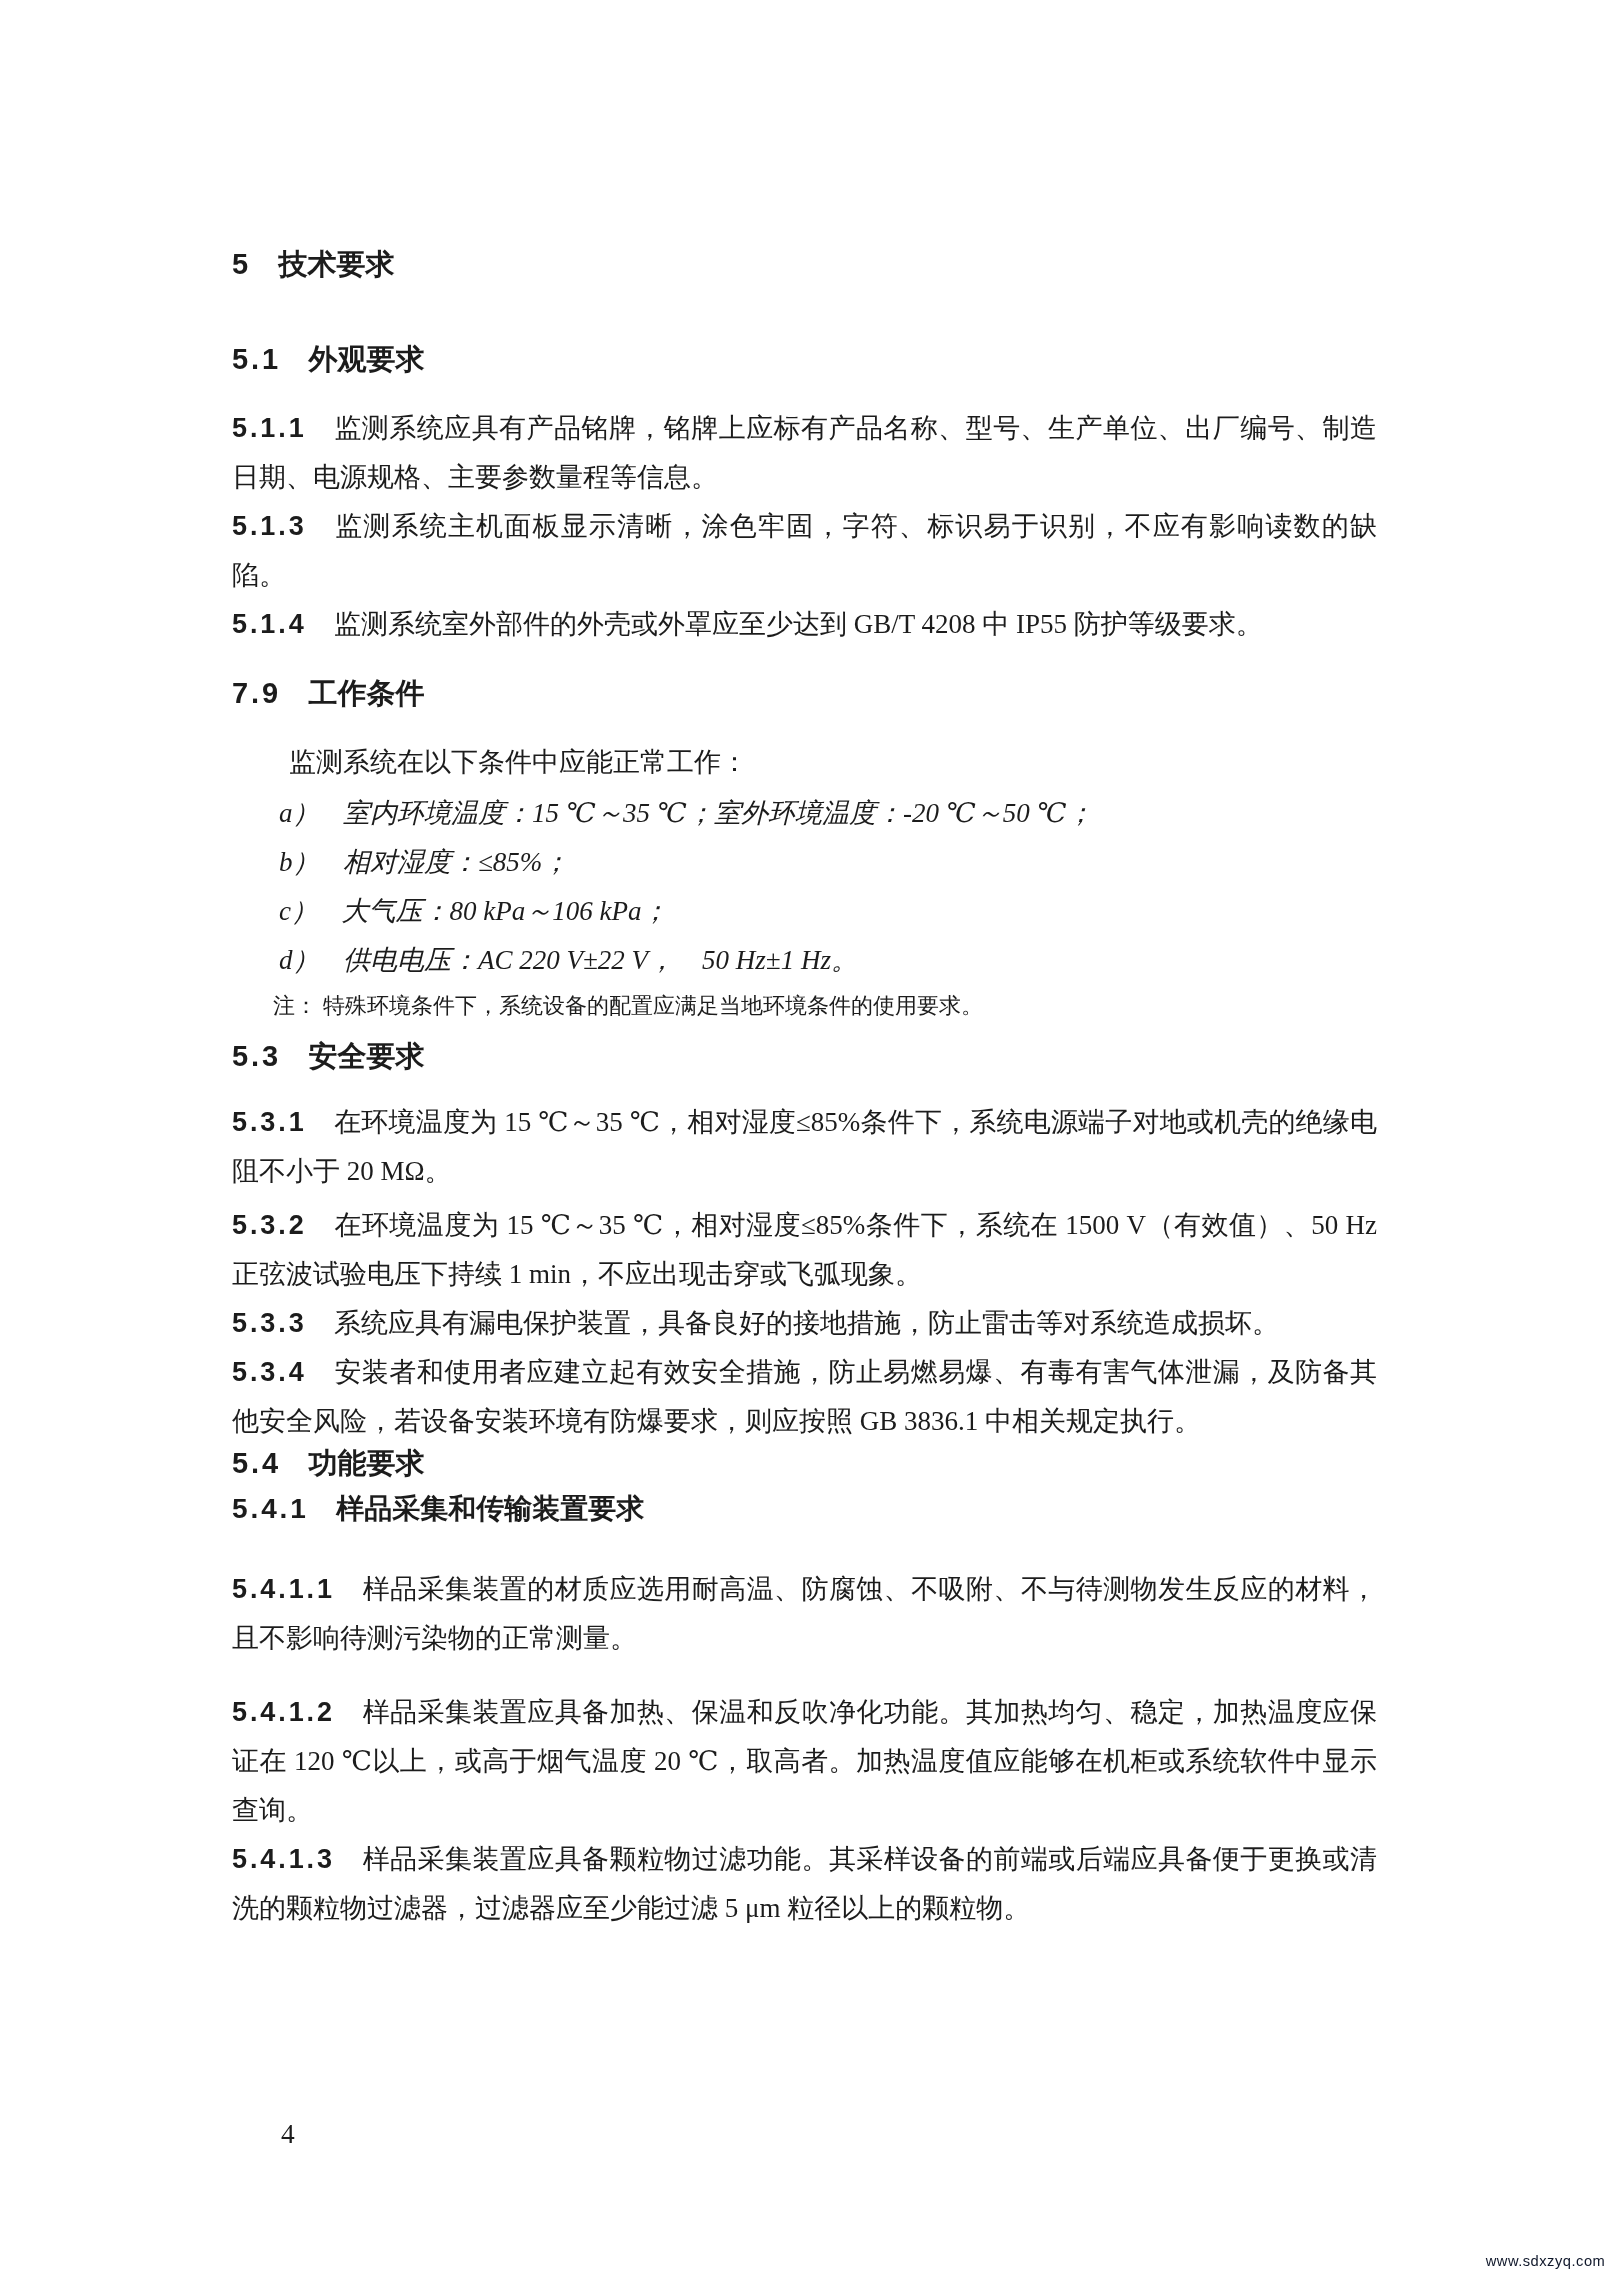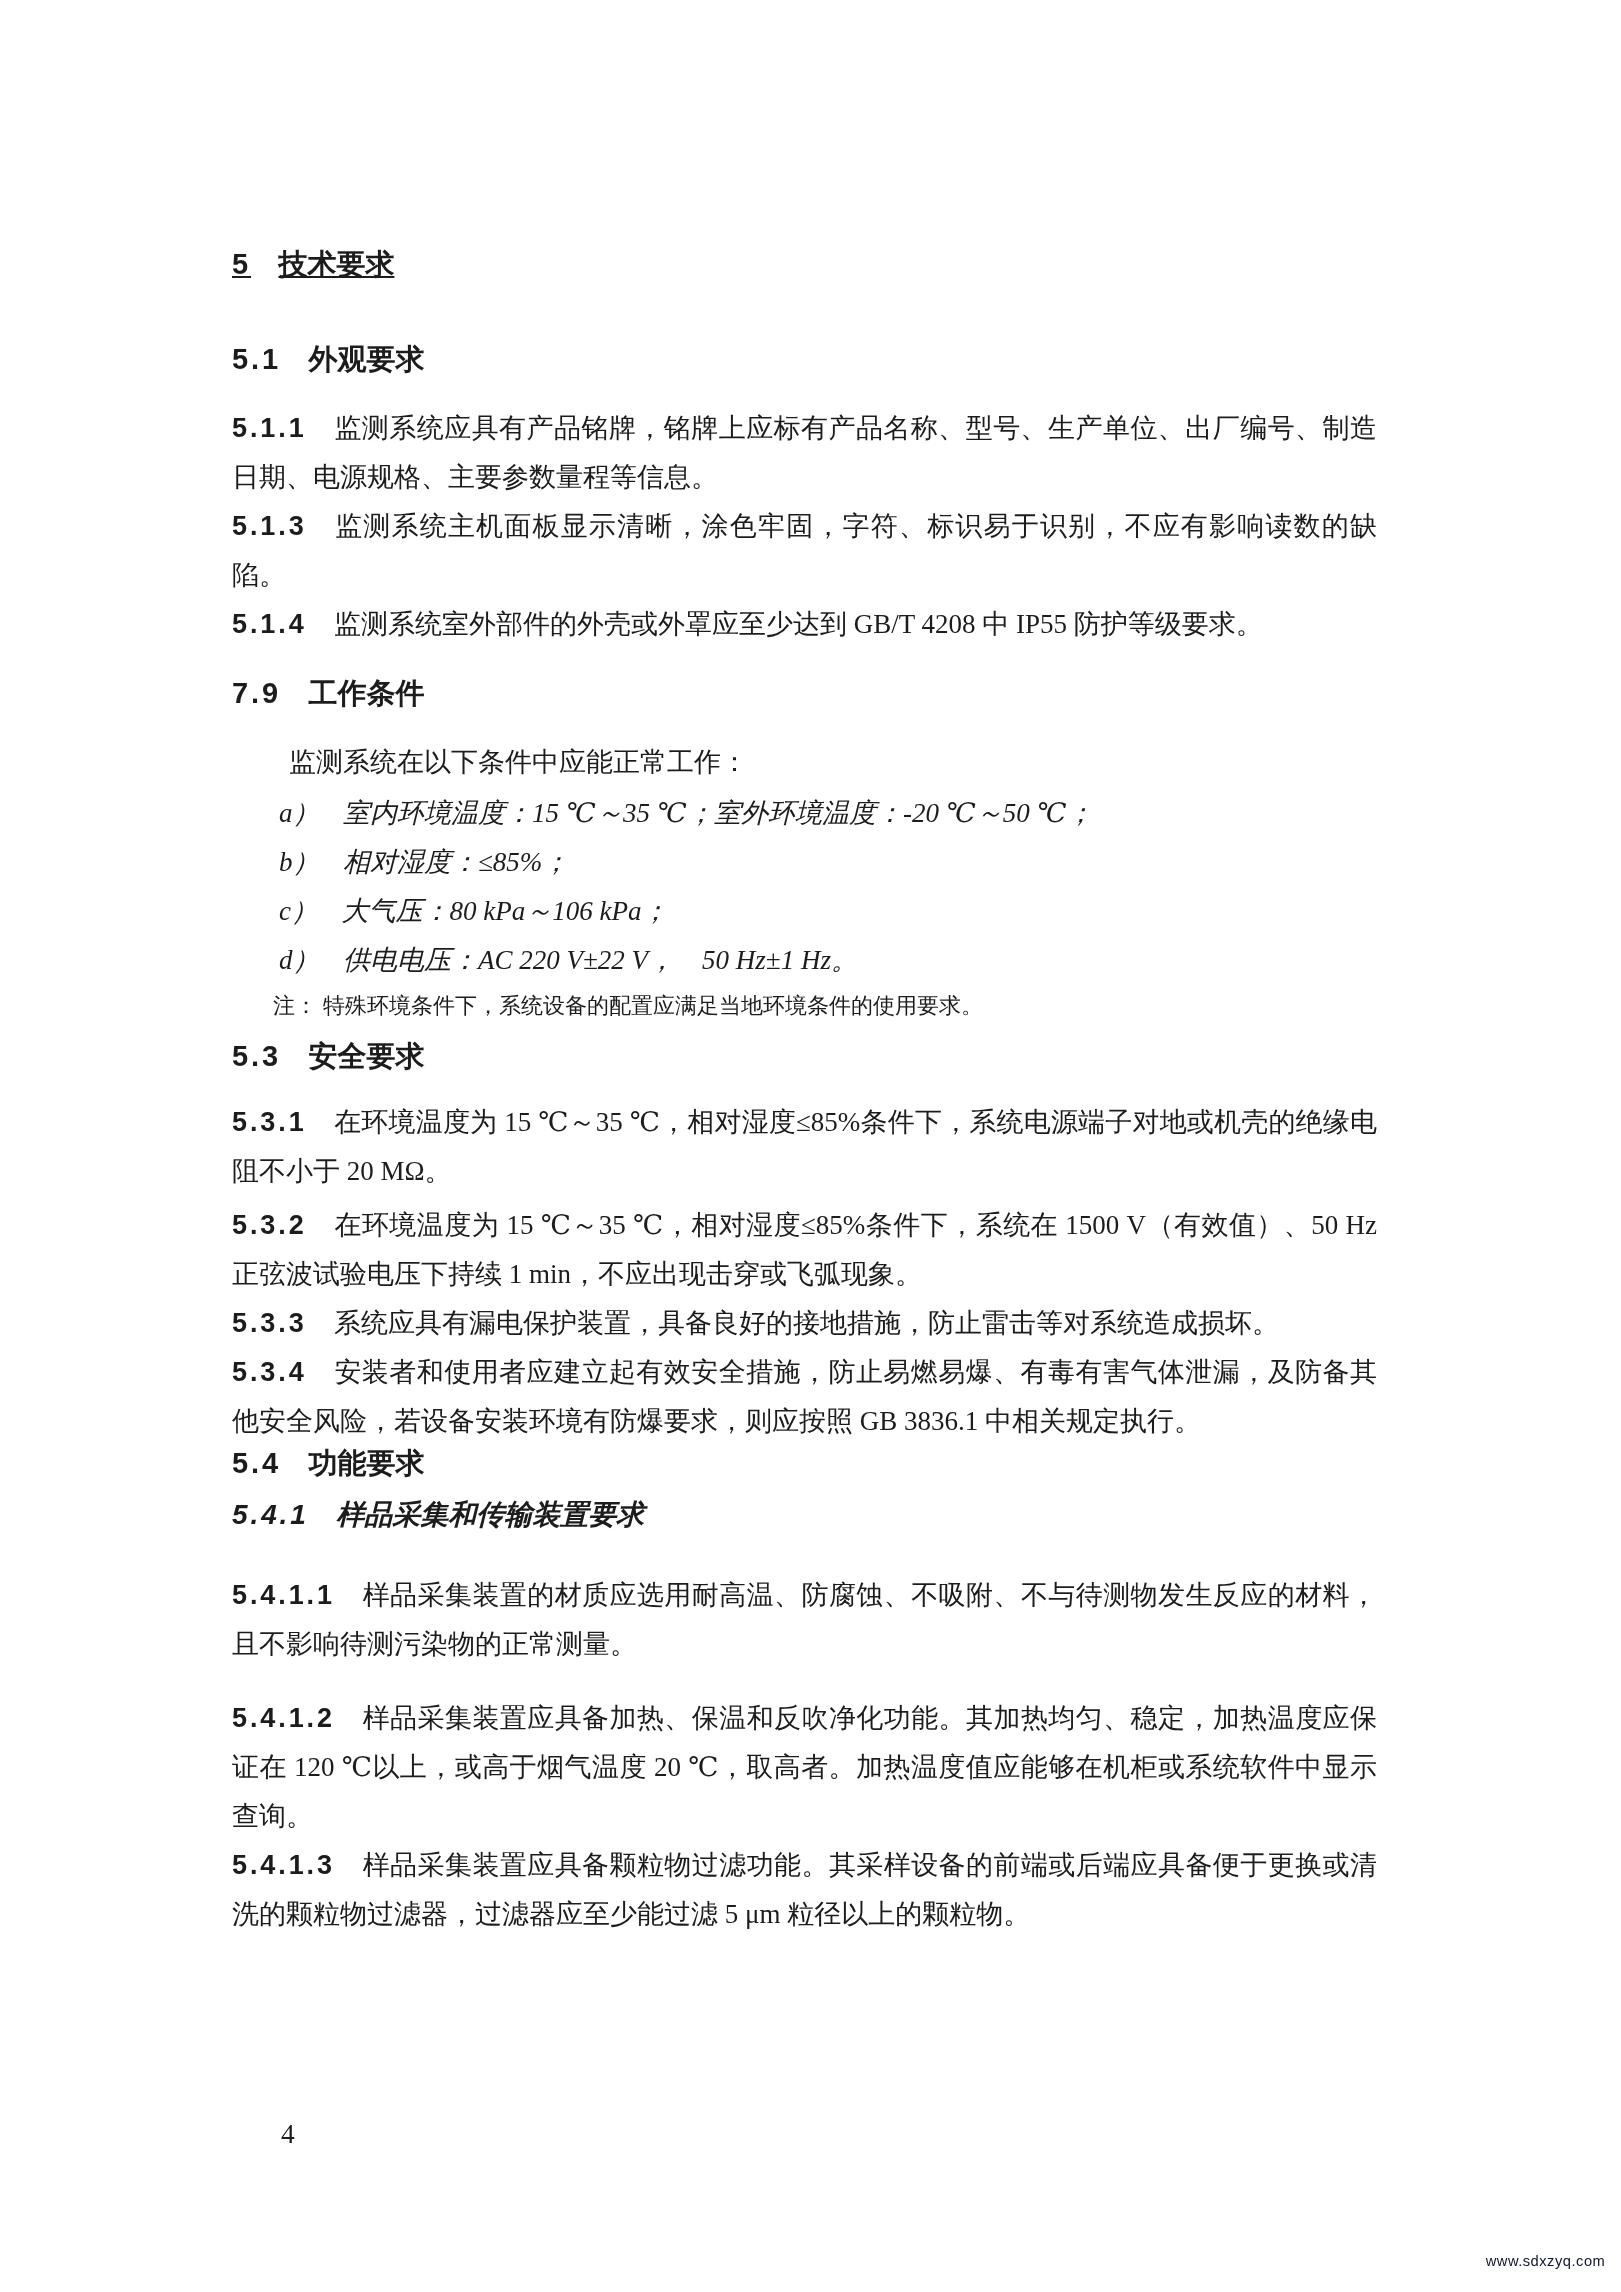--- a/index.html
+++ b/index.html
@@ -33,41 +33,41 @@
     position:absolute;right:15.7px;bottom:24.5px;
     font-family:"Liberation Sans","DejaVu Sans",sans-serif;
     font-size:14.7px;color:#0f172a;letter-spacing:0.5px;
   }
 </style>
 </head>
 <body>
 
 <div class="page">
   <main class="doc" id="doc">
-      <div class="hd h1" style="margin-top: 247px; text-decoration: underline;"><span class="num">5</span><span class="ttl">技术要求</span></div>
+      <div class="hd h1" style="margin-top: 247px;"><span class="num">5</span><span class="ttl">技术要求</span></div>
       <div class="hd h2" style="margin-top: 60px;"><span class="num">5.1</span><span class="ttl">外观要求</span></div>
       <p class="clause" style="margin-top: 26.5px;"><span class="num">5.1.1</span><span class="txt">监测系统应具有产品铭牌，铭牌上应标有产品名称、型号、生产单位、出厂编号、制造日期、电源规格、主要参数量程等信息。</span></p>
       <p class="clause"><span class="num">5.1.3</span><span class="txt">监测系统主机面板显示清晰，涂色牢固，字符、标识易于识别，不应有影响读数的缺陷。</span></p>
       <p class="clause"><span class="num">5.1.4</span><span class="txt">监测系统室外部件的外壳或外罩应至少达到 GB/T 4208 中 IP55 防护等级要求。</span></p>
       <div class="hd h2" style="margin-top: 27.4px;"><span class="num">7.9</span><span class="ttl">工作条件</span></div>
       <p class="intro" style="margin-top: 27.4px;"><span>监测系统在以下条件中应能正常工作：</span></p>
       <div class="list" style="margin-top: 2px;">
         <p class="item"><span class="lbl">a）</span><span>室内环境温度：15 ℃～35 ℃；室外环境温度：-20 ℃～50 ℃；</span></p>
         <p class="item"><span class="lbl">b）</span><span>相对湿度：≤85%；</span></p>
         <p class="item"><span class="lbl">c）</span><span>大气压：80 kPa～106 kPa；</span></p>
         <p class="item"><span class="lbl">d）</span><span>供电电压：AC 220 V±22 V，　50 Hz±1 Hz。</span></p>
       </div>
       <p class="note" style="margin-top: 2.9px;"><span class="nlbl">注：</span><span>特殊环境条件下，系统设备的配置应满足当地环境条件的使用要求。</span></p>
       <div class="hd h2" style="margin-top: 16px;"><span class="num">5.3</span><span class="ttl">安全要求</span></div>
       <p class="clause" style="margin-top: 23.5px;"><span class="num">5.3.1</span><span class="txt">在环境温度为 15 ℃～35 ℃，相对湿度≤85%条件下，系统电源端子对地或机壳的绝缘电阻不小于 20 MΩ。</span></p>
       <p class="clause" style="margin-top: 4.9px;"><span class="num">5.3.2</span><span class="txt">在环境温度为 15 ℃～35 ℃，相对湿度≤85%条件下，系统在 1500 V（有效值）、50 Hz 正弦波试验电压下持续 1 min，不应出现击穿或飞弧现象。</span></p>
       <p class="clause"><span class="num">5.3.3</span><span class="txt">系统应具有漏电保护装置，具备良好的接地措施，防止雷击等对系统造成损坏。</span></p>
       <p class="clause"><span class="num">5.3.4</span><span class="txt">安装者和使用者应建立起有效安全措施，防止易燃易爆、有毒有害气体泄漏，及防备其他安全风险，若设备安装环境有防爆要求，则应按照 GB 3836.1 中相关规定执行。</span></p>
       <div class="hd h2"><span class="num">5.4</span><span class="ttl">功能要求</span></div>
-      <div class="hd h3" style="margin-top: 16px; font-style: italic;"><span class="num">5.4.1</span><span class="ttl">样品采集和传输装置要求</span></div>
+      <div class="hd h3" style="margin-top: 10px;"><span class="num">5.4.1</span><span class="ttl">样品采集和传输装置要求</span></div>
       <p class="clause" style="margin-top: 39px;"><span class="num">5.4.1.1</span><span class="txt">样品采集装置的材质应选用耐高温、防腐蚀、不吸附、不与待测物发生反应的材料，且不影响待测污染物的正常测量。</span></p>
       <p class="clause" style="margin-top: 25.5px;"><span class="num">5.4.1.2</span><span class="txt">样品采集装置应具备加热、保温和反吹净化功能。其加热均匀、稳定，加热温度应保证在 120 ℃以上，或高于烟气温度 20 ℃，取高者。加热温度值应能够在机柜或系统软件中显示查询。</span></p>
       <p class="clause"><span class="num">5.4.1.3</span><span class="txt">样品采集装置应具备颗粒物过滤功能。其采样设备的前端或后端应具备便于更换或清洗的颗粒物过滤器，过滤器应至少能过滤 5 μm 粒径以上的颗粒物。</span></p>
     </main>
   <div class="pageno">4</div>
   <div class="watermark">www.sdxzyq.com</div>
 </div>
 
 
 </body></html>

